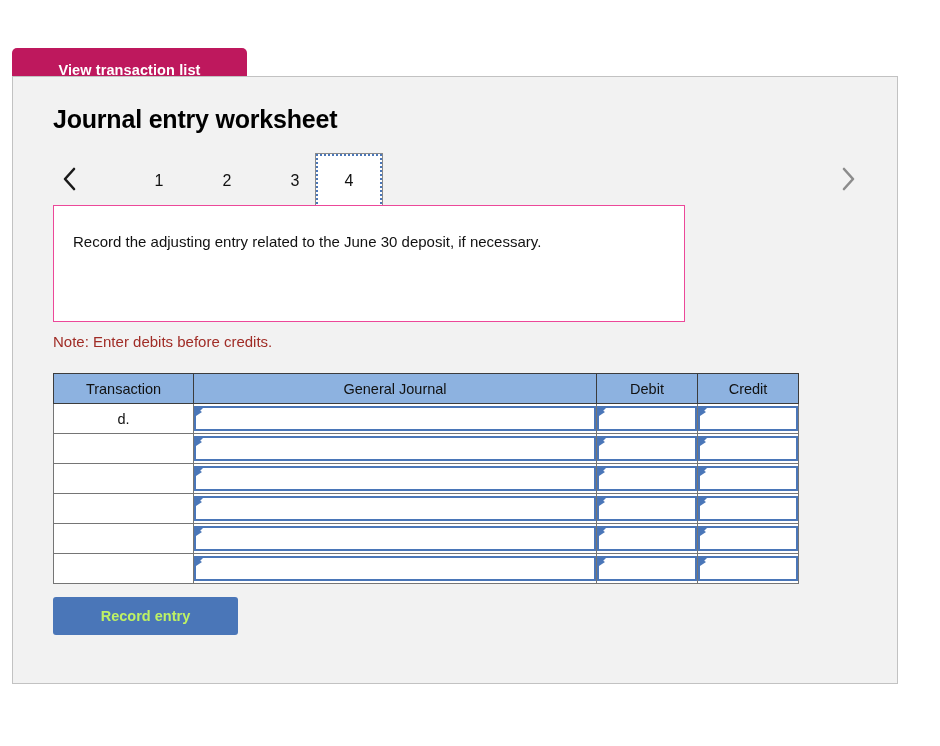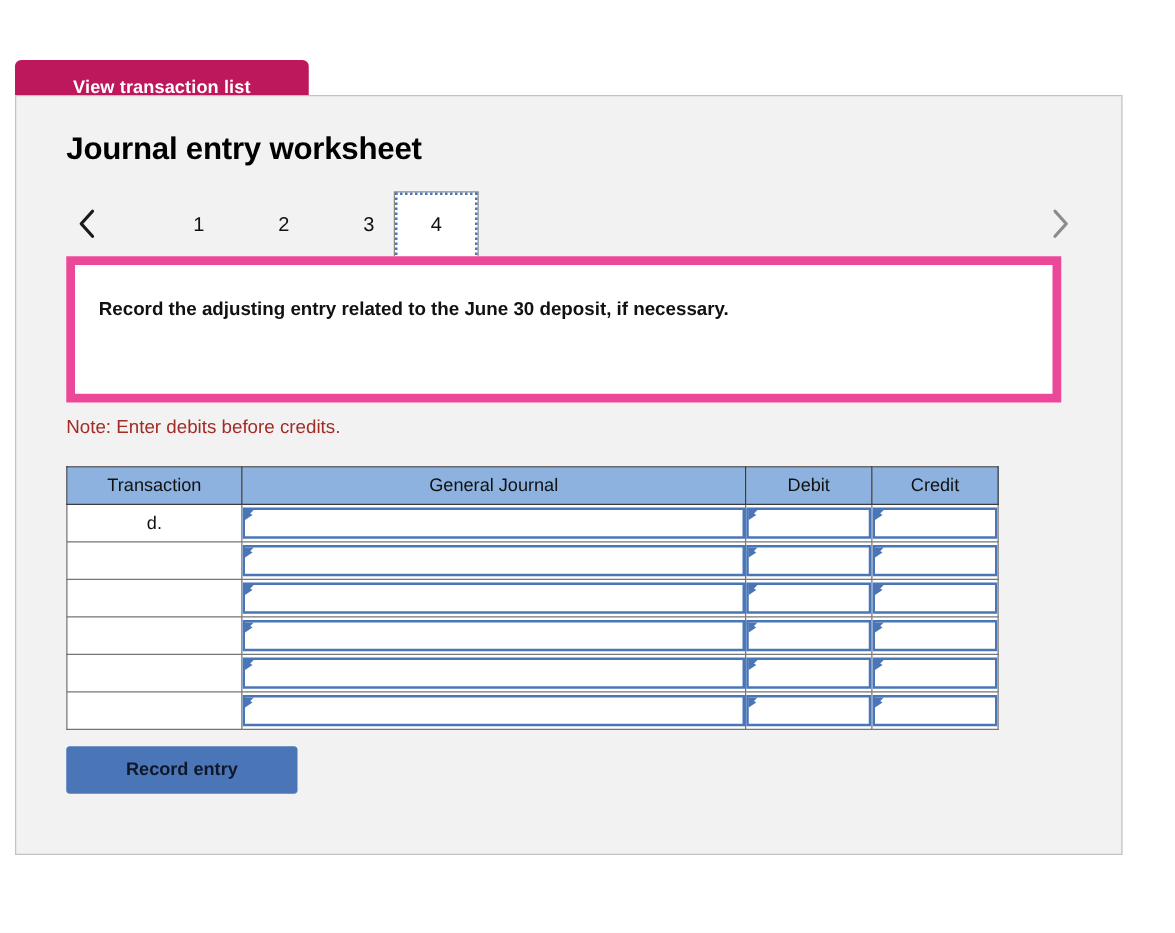--- a/index.html
+++ b/index.html
@@ -100,26 +100,25 @@
     border: 1px solid #8a8a8a;
     outline: 2px dotted #4a76b8;
     outline-offset: -3px;
   }
 
   
   .instruction-box {
     position: absolute;
     left: 40px;
     top: 128px;
-    width: 796px;
+    width: 632px;
     height: 117px;
     background: #ffffff;
-    border: 7px solid #ec4899;
+    border: 1px solid #ec4899;
     box-sizing: border-box;
-    font-weight: bold;
   }
   .instruction-text {
     position: absolute;
     left: 19px;
     top: 26px;
     right: 14px;
     font-size: 15px;
     line-height: 20px;
     color: #111111;
   }
@@ -200,21 +199,21 @@
     border-top: 4px solid transparent;
     border-bottom: 4px solid transparent;
   }
 
   
   .btn {
     position: absolute;
     background: #4a76b8;
     border: none;
     border-radius: 3px;
-    color: #0f172a;
+    color: #bef264;
     font-family: "Liberation Sans", sans-serif;
     font-size: 14.5px;
     font-weight: bold;
     cursor: pointer;
     height: 38px;
     padding: 0;
   }
   .btn-record { left: 40px; top: 520px; width: 185px; }
   .btn-clear  { left: 278px; top: 520px; width: 185px; }
   .btn-view   { left: 622px; top: 520px; width: 222px; }

